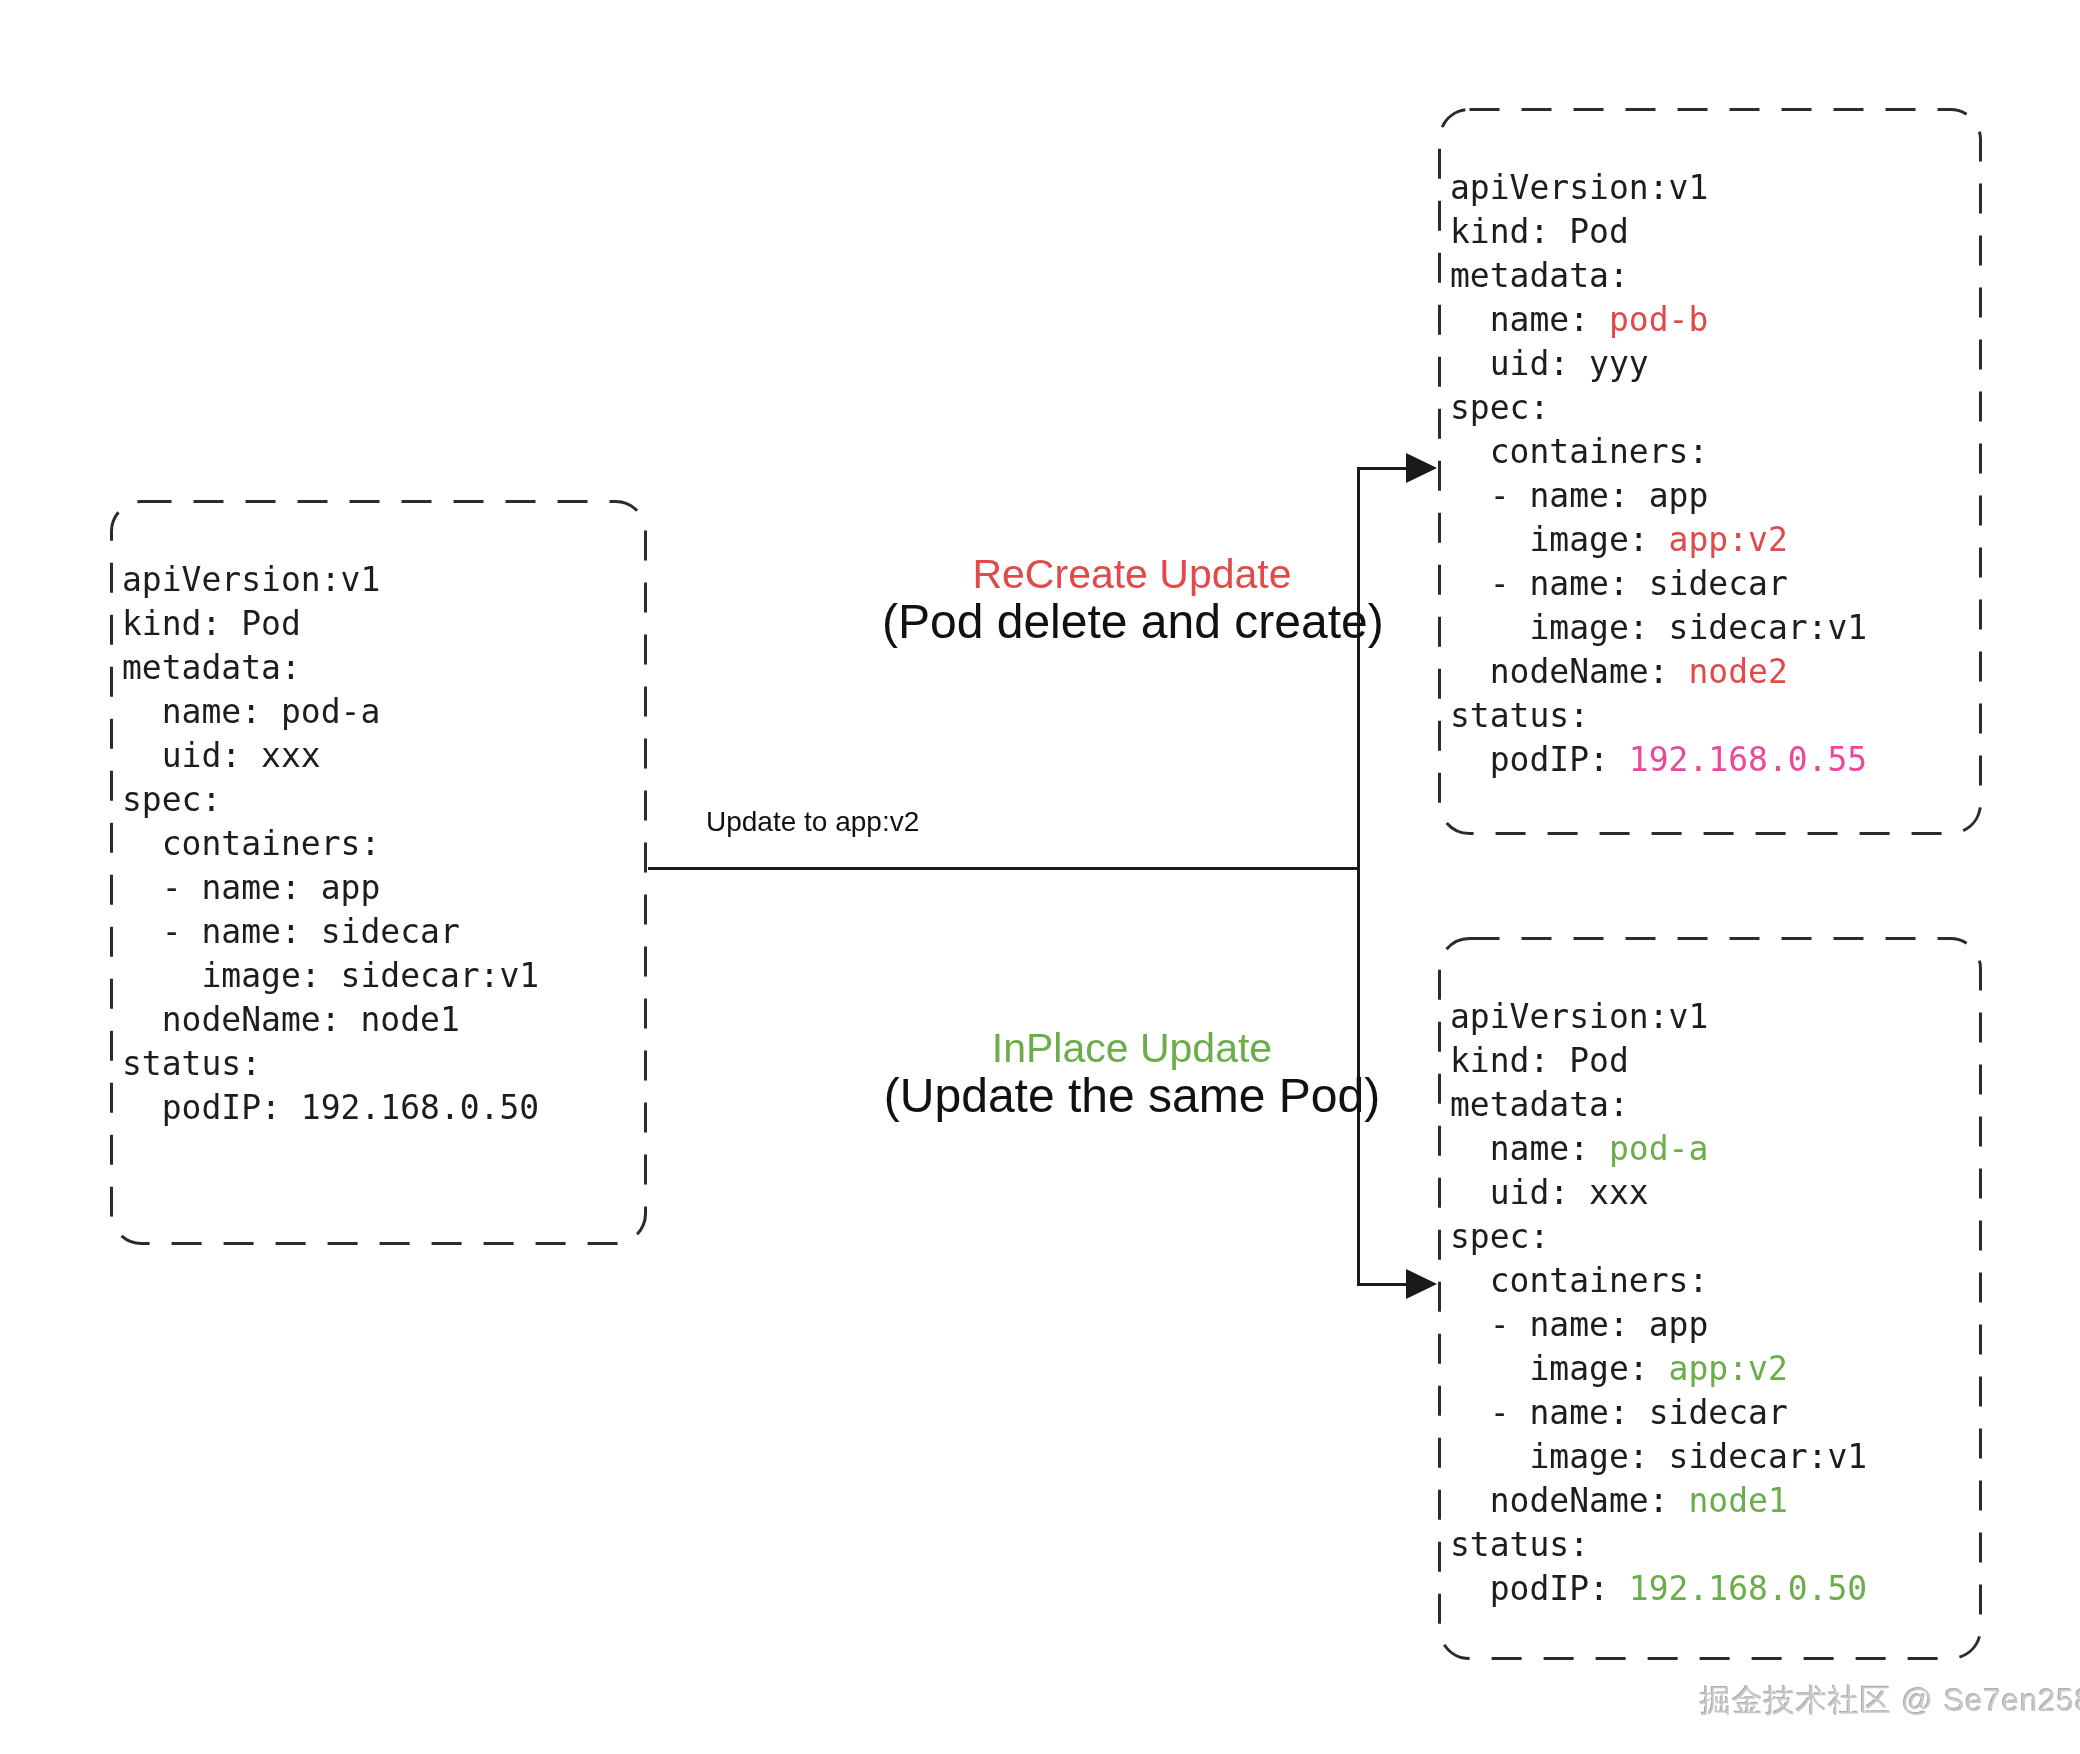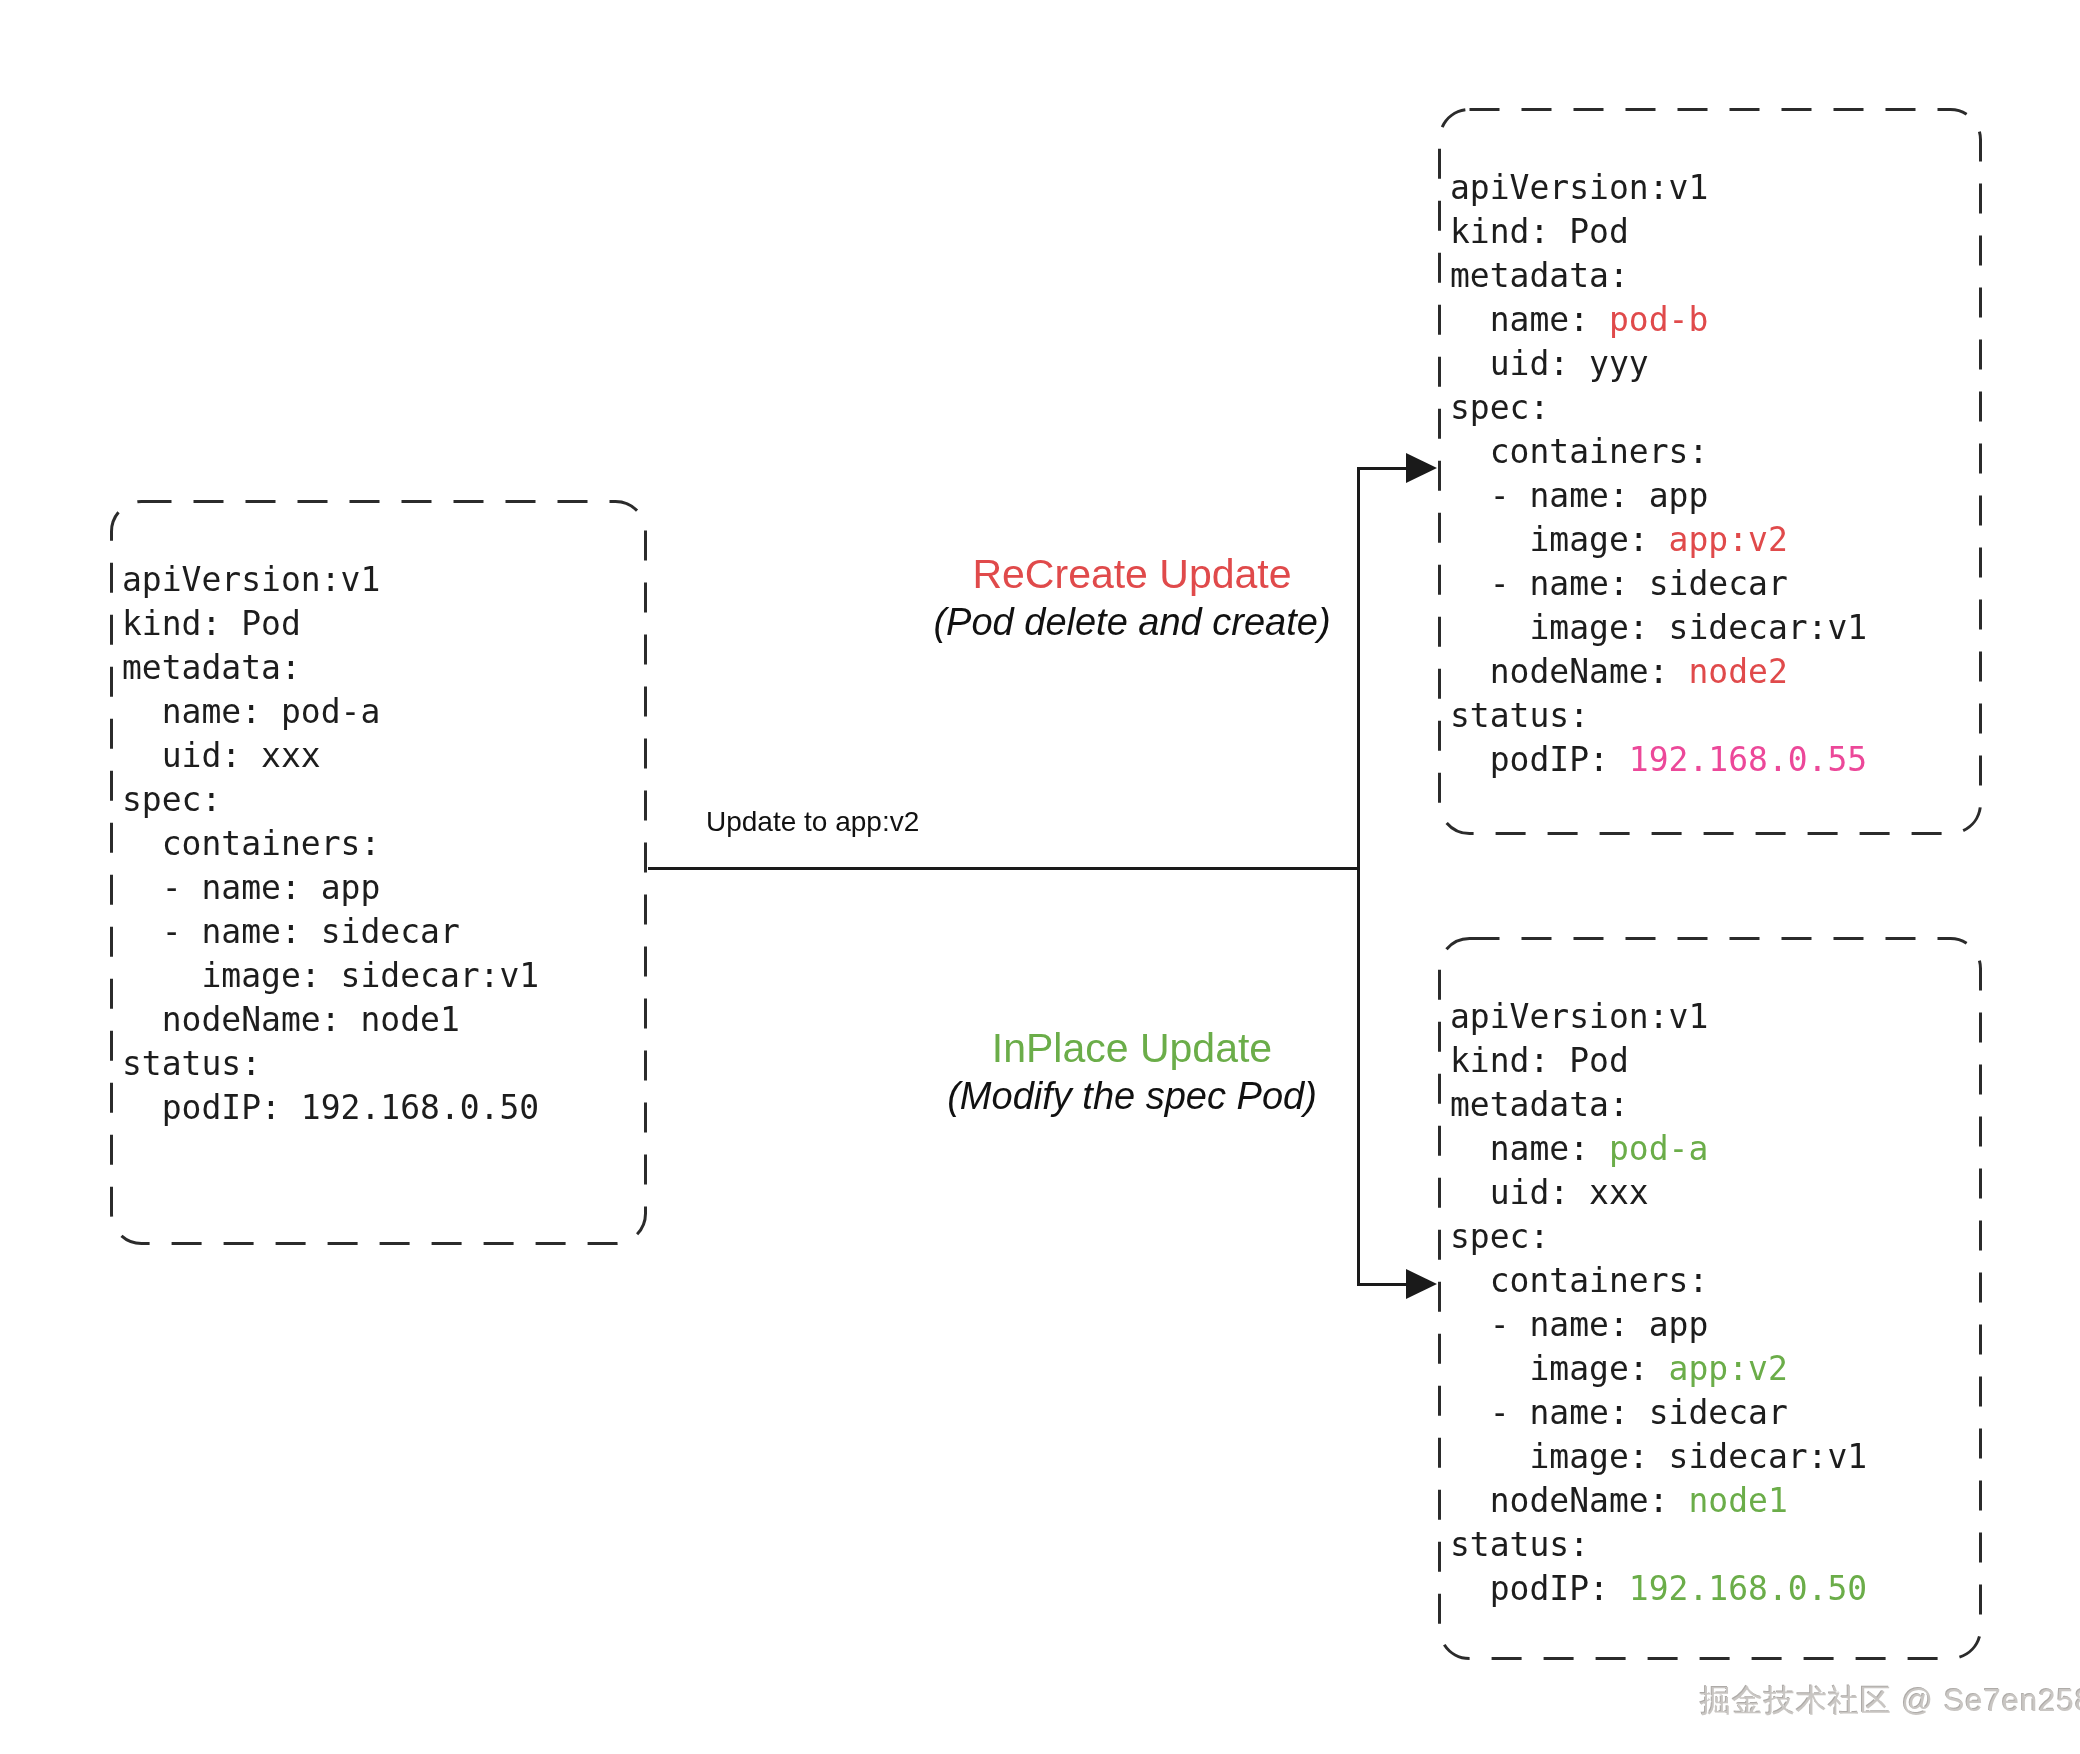--- a/index.html
+++ b/index.html
@@ -50,21 +50,21 @@
   }
   .label-group {
     position: absolute;
     width: 500px;
     text-align: center;
     white-space: nowrap;
   }
   .label-group-recreate { left: 882px; top: 550px; }
   .label-group-inplace  { left: 882px; top: 1024px; }
   .label-title { font-size: 41px; line-height: 48px; }
-  .label-sub   { font-size: 38px; line-height: 48px; color: #111111; font-style: italic; }
+  .label-sub   { font-size: 48px; line-height: 48px; color: #111111; }
 
   .watermark {
     position: absolute;
     left: 1700px;
     top: 1680px;
     width: 345px;
     text-align: right;
     font-size: 31px;
     letter-spacing: 1px;
     color: #c9c6c3;
@@ -151,18 +151,18 @@
 
   <div class="edge-label">Update to app:v2</div>
 
   <div class="label-group label-group-recreate">
     <div class="label-title" style="color: rgb(224, 74, 75);">ReCreate Update</div>
     <div class="label-sub">(Pod delete and create)</div>
   </div>
 
   <div class="label-group label-group-inplace">
     <div class="label-title" style="color: rgb(107, 173, 73);">InPlace Update</div>
-    <div class="label-sub">(Modify the spec Pod)</div>
+    <div class="label-sub">(Update the same Pod)</div>
   </div>
 
   <div class="watermark">掘金技术社区 @ Se7en258</div>
 
 </div>
 
 </body></html>

